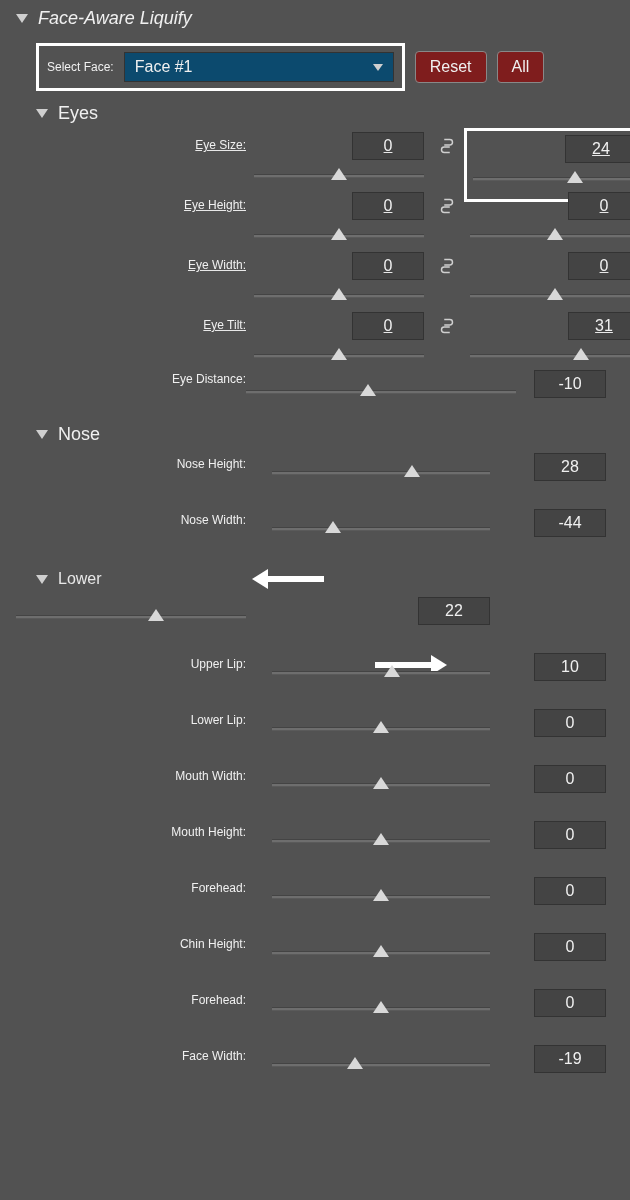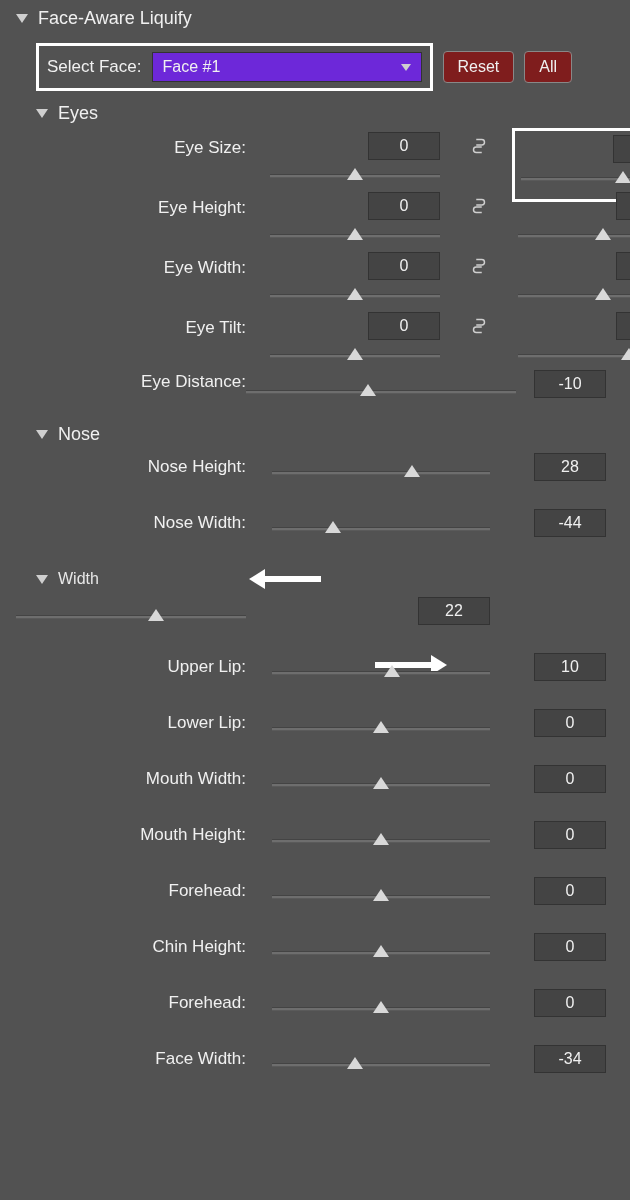--- a/index.html
+++ b/index.html
@@ -12,20 +12,21 @@
     height: 1200px;
     overflow: hidden;
   }
   .panel { padding: 0; }
   .section-header {
     display: flex; align-items: center;
     padding: 8px 12px 8px 16px;
     font-size: 18px;
     font-weight: 500;
     color: #f0f0f0;
+    font-style: italic;
   }
   .sub-header {
     display: flex; align-items: center;
     padding: 6px 12px 6px 36px;
     font-size: 18px;
     font-weight: 500;
     color: #f0f0f0;
   }
   .tri {
     display: inline-block;
@@ -41,25 +42,25 @@
     gap: 10px;
   }
   .hl-box {
     border: 3px solid #fff;
     display: flex; align-items: center;
     padding: 6px 8px;
     gap: 10px;
   }
   .label-right {
     text-align: right;
-    font-size: 17px;
+    font-size: 12px;
     color: #f0f0f0;
   }
   .select {
-    background: #6d28d9;
+    background: #0c4a6e;
     border: 1px solid #333;
     color: #f0f0f0;
     height: 30px;
     display: flex; align-items: center; justify-content: space-between;
     padding: 0 10px;
     width: 270px;
     font-size: 16px;
   }
   .chev {
     width: 0; height: 0;
@@ -75,24 +76,25 @@
     height: 32px;
     padding: 0 14px;
     font-size: 16px;
     display: flex; align-items: center; justify-content: center;
     cursor: pointer;
   }
   
   .dual-row {
     display: grid;
     grid-template-columns: 230px 170px 30px 170px;
-    column-gap: 24px;
+    column-gap: 8px;
     align-items: start;
     padding: 2px 16px 0 16px;
     height: 60px;
+    text-decoration: underline;
   }
   .dual-row .lbl { padding-top: 6px; }
   .val {
     width: 72px;
     height: 28px;
     background: #444;
     border: 1px solid #333;
     color: #f0f0f0;
     text-align: center;
     line-height: 26px;
@@ -356,21 +358,21 @@
           <div class="track"></div>
           <div class="thumb" style="left: 28%;"></div>
         </div>
       </div>
     <div class="val">-44</div>
   </div>
 
   <div class="mouth-header-row">
     <span style="display:flex;align-items:center">
       <span class="tri"></span>
-      <span>Width</span>
+      <span>Lower</span>
     </span>
     <span class="arrow left">
         <span class="head"></span>
         <span class="shaft"></span>
       </span>
   </div>
 
   <div class="single-row">
     <div class="single-slider-col">
         <div class="slider">
@@ -461,16 +463,16 @@
   </div>
 
   <div class="single-row">
     <div class="lbl label-right">Face Width:</div>
     <div class="single-slider-col">
         <div class="slider">
           <div class="track"></div>
           <div class="thumb" style="left: 38%;"></div>
         </div>
       </div>
-    <div class="val">-34</div>
+    <div class="val">-19</div>
   </div>
 
 </div>
 
 </body></html>

